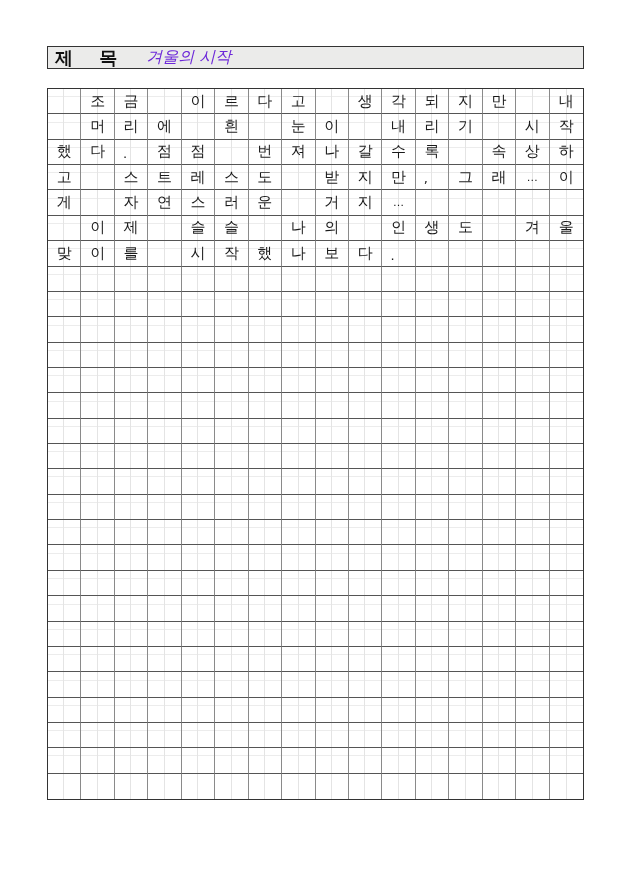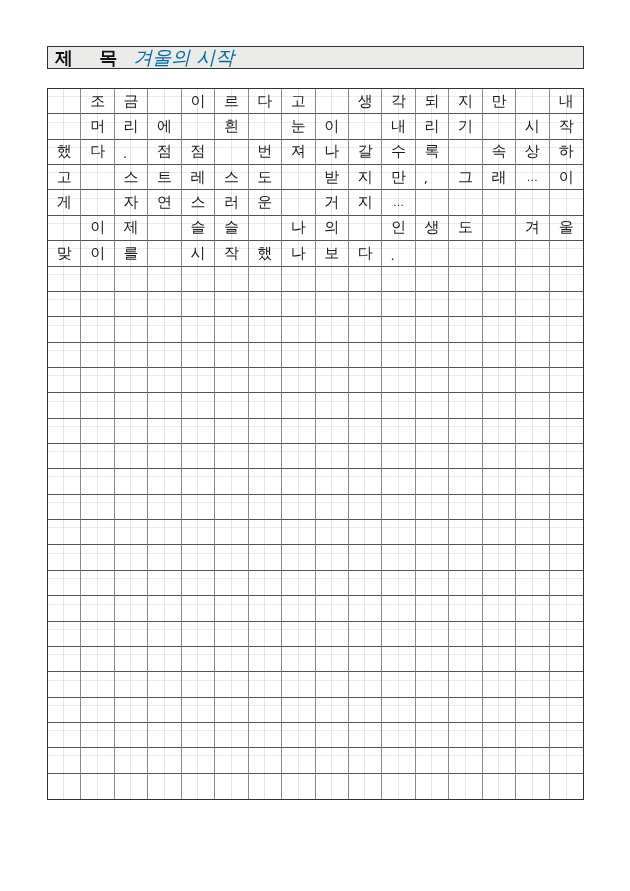--- a/index.html
+++ b/index.html
@@ -9,21 +9,21 @@
     position: absolute; left: 47px; top: 46px; width: 535px; height: 21px;
     border: 1.5px solid #333; background: #ebebea;
     display: flex; align-items: center;
   }
   .title-label {
     font-family: "DejaVu Sans", sans-serif; font-weight: bold;
     font-size: 18px; color: #111; margin-left: 7px; letter-spacing: 10px;
   }
   .title-value {
     font-family: "DejaVu Serif", serif; font-style: italic;
-    font-size: 19px; color: #0369a1; margin-left: 6px;
+    font-size: 16px; color: #6d28d9; margin-left: 19px;
   }
   .grid {
     position: absolute; left: 47px; top: 88px; width: 537px; height: 712px;
     border: 1.5px solid #333; box-sizing: border-box;
     display: grid;
     grid-template-columns: repeat(16, 1fr);
     grid-template-rows: repeat(28, 1fr);
   }
   .cell {
     position: relative;

